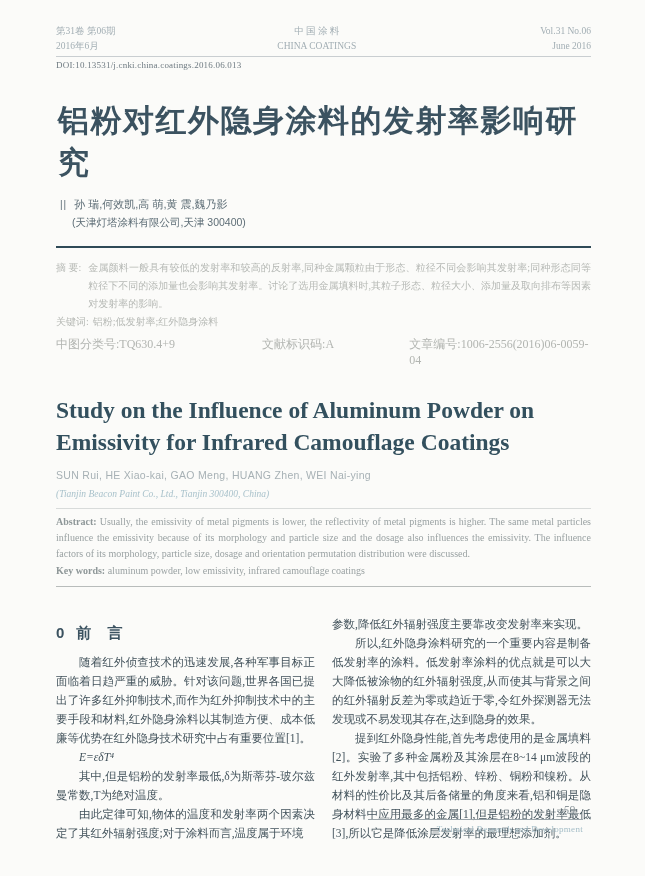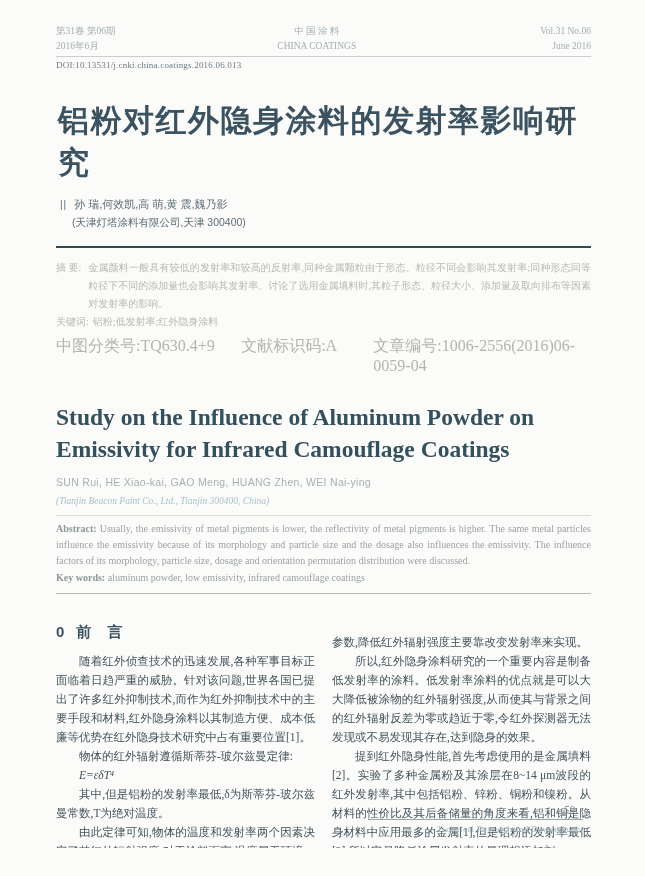--- a/index.html
+++ b/index.html
@@ -23,21 +23,21 @@
   .title-cn{font-family:"Liberation Sans", sans-serif;font-weight:bold;font-size:31px;color:#3b5260;margin:30px 0 0 2px;letter-spacing:1.5px;}
   .authors-cn{margin:13px 0 0 4px;font-size:11px;color:#5d6d76;font-family:"Liberation Sans", sans-serif;}
   .authors-cn .marker{margin-right:7px;font-size:10px;letter-spacing:1px;color:#5d6d76;}
   .affil-cn{margin:4px 0 16px 16px;font-size:10.5px;color:#5d6d76;font-family:"Liberation Sans", sans-serif;}
   .thick-rule{border-top:2px solid #2f4a57;margin-top:9px;}
   
   .abstract-cn{display:flex;margin-top:11px;font-size:10px;color:#b6b9b5;line-height:1.8;text-align:justify;}
   .abstract-cn .abs-label{white-space:nowrap;margin-right:7px;}
   .keywords-cn{font-size:10px;color:#b6b9b5;margin-top:2px;}
   .keywords-cn .kw-label{margin-right:4px;}
-  .meta-row{display:flex;font-size:16px;color:#b2b5b1;margin-top:7px;}
+  .meta-row{display:flex;font-size:12px;color:#b2b5b1;margin-top:7px;}
   .meta-row .m1{width:217px;}
   .meta-row .m2{width:155px;}
   
   .title-en{font-size:23.5px;color:#33505e;margin:27px 0 0 0;line-height:1.33;font-weight:bold;}
   .authors-en{margin-top:11px;font-size:10.5px;color:#a7b1b5;font-family:"Liberation Sans", sans-serif;letter-spacing:.3px;}
   .affil-en{margin-top:8px;font-size:9.5px;color:#a9c2cb;font-style:italic;}
   .en-abs-block{border-top:1px solid #d8dbda;border-bottom:1px solid #b8bcbb;margin-top:9px;padding:5px 0 7px;font-size:10px;color:#9aa2a3;line-height:1.62;text-align:justify;}
   .en-abs-block p{margin:0;}
   .en-abs-block b{font-weight:bold;color:#8e9798;}
   
@@ -110,21 +110,20 @@
     <p><b>Abstract:</b> <span>Usually, the emissivity of metal pigments is lower, the reflectivity of metal pigments is higher. The same metal particles influence the emissivity because of its morphology and particle size and the dosage also influences the emissivity. The influence factors of its morphology, particle size, dosage and orientation permutation distribution were discussed.</span></p>
     <p><b>Key words:</b> <span>aluminum powder, low emissivity, infrared camouflage coatings</span></p>
   </div>
 
   <div class="columns">
     <div class="col">
       <h3 class="sec">
         <span class="sec-num">0</span><span class="sec-t">前 言</span>
       </h3>
       <p>随着红外侦查技术的迅速发展,各种军事目标正面临着日趋严重的威胁。针对该问题,世界各国已提出了许多红外抑制技术,而作为红外抑制技术中的主要手段和材料,红外隐身涂料以其制造方便、成本低廉等优势在红外隐身技术研究中占有重要位置[1]。</p>
-      <p>物体的红外辐射遵循斯蒂芬-玻尔兹曼定律:</p>
       <p class="equation">E=εδT⁴</p>
       <p>其中,但是铝粉的发射率最低,δ为斯蒂芬-玻尔兹曼常数,T为绝对温度。</p>
       <p>由此定律可知,物体的温度和发射率两个因素决定了其红外辐射强度;对于涂料而言,温度属于环境</p>
     </div>
     <div class="col">
       <p class="noindent">参数,降低红外辐射强度主要靠改变发射率来实现。</p>
       <p>所以,红外隐身涂料研究的一个重要内容是制备低发射率的涂料。低发射率涂料的优点就是可以大大降低被涂物的红外辐射强度,从而使其与背景之间的红外辐射反差为零或趋近于零,令红外探测器无法发现或不易发现其存在,达到隐身的效果。</p>
       <p>提到红外隐身性能,首先考虑使用的是金属填料[2]。实验了多种金属粉及其涂层在8~14 μm波段的红外发射率,其中包括铝粉、锌粉、铜粉和镍粉。从材料的性价比及其后备储量的角度来看,铝和铜是隐身材料中应用最多的金属[1],但是铝粉的发射率最低[3],所以它是降低涂层发射率的最理想添加剂。</p>
     </div>
   </div>

